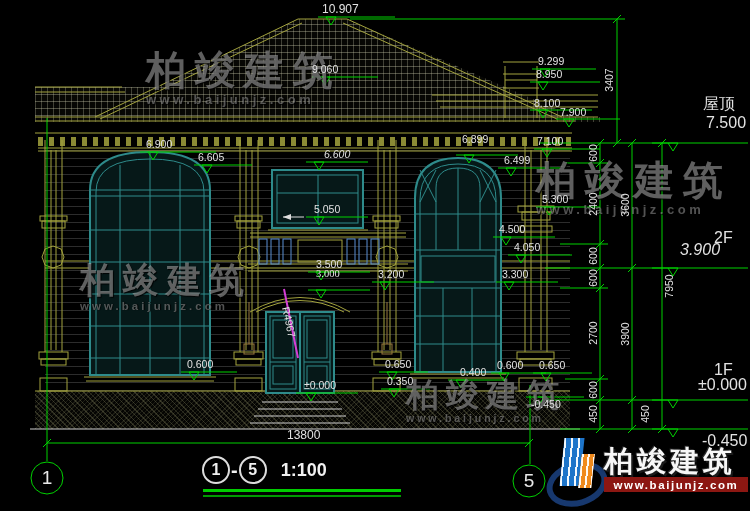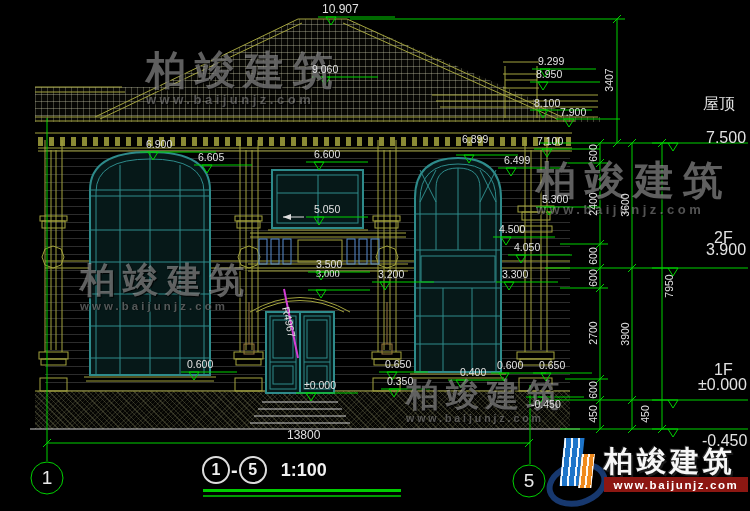--- a/index.html
+++ b/index.html
@@ -182,44 +182,44 @@
 
   <span class="t" style="left:322px;top:3px;font-size:12px;">10.907</span>
   <span class="t" style="left:312px;top:64px;">9.060</span>
   <span class="t" style="left:538px;top:56px;">9.299</span>
   <span class="t" style="left:536px;top:69px;">8.950</span>
   <span class="t" style="left:534px;top:98px;">8.100</span>
   <span class="t" style="left:560px;top:107px;">7.900</span>
   <span class="t" style="left:537px;top:136px;">7.100</span>
   <span class="t" style="left:146px;top:139px;">6.900</span>
   <span class="t" style="left:198px;top:152px;">6.605</span>
-  <span class="t" style="left:314px;top:149px;">6.600</span>
+  <span class="t" style="left:324px;top:149px;font-style:italic;">6.600</span>
   <span class="t" style="left:314px;top:204px;">5.050</span>
   <span class="t" style="left:316px;top:259px;">3.500</span>
   <span class="t" style="left:378px;top:269px;">3.200</span>
   <span class="t" style="left:316px;top:269px;font-family:Liberation Serif, serif;">3.000</span>
   <span class="t" style="left:304px;top:380px;">±0.000</span>
   <span class="t" style="left:462px;top:134px;">6.899</span>
   <span class="t" style="left:504px;top:155px;">6.499</span>
   <span class="t" style="left:542px;top:194px;">5.300</span>
   <span class="t" style="left:499px;top:224px;">4.500</span>
   <span class="t" style="left:514px;top:242px;">4.050</span>
   <span class="t" style="left:502px;top:269px;">3.300</span>
   <span class="t" style="left:187px;top:359px;">0.600</span>
   <span class="t" style="left:385px;top:359px;">0.650</span>
   <span class="t" style="left:387px;top:376px;">0.350</span>
   <span class="t" style="left:454px;top:367px;padding-left:6px;">0.400</span>
   <span class="t" style="left:497px;top:360px;">0.600</span>
   <span class="t" style="left:539px;top:360px;">0.650</span>
   <span class="t" style="left:531px;top:399px;">-0.450</span>
 
   <span class="t t13" style="left:703px;top:96px;">屋顶</span>
-  <span class="t t13" style="left:706px;top:130px;">7.500</span>
+  <span class="t t13" style="left:706px;top:115px;">7.500</span>
   <span class="t t13" style="left:714px;top:230px;">2F</span>
-  <span class="t t13" style="left:706px;top:242px;">3.900</span>
+  <span class="t t13" style="left:680px;top:242px;font-style:italic;">3.900</span>
   <span class="t t13" style="left:714px;top:362px;">1F</span>
   <span class="t t13" style="left:698px;top:377px;">±0.000</span>
   <span class="t t13" style="left:702px;top:433px;">-0.450</span>
 
   <span class="t rot" style="left:609px;top:80px;">3407</span>
   <span class="t rot" style="left:593px;top:153px;">600</span>
   <span class="t rot" style="left:593px;top:204px;">2400</span>
   <span class="t rot" style="left:593px;top:256px;">600</span>
   <span class="t rot" style="left:593px;top:278px;">600</span>
   <span class="t rot" style="left:593px;top:333px;">2700</span>

